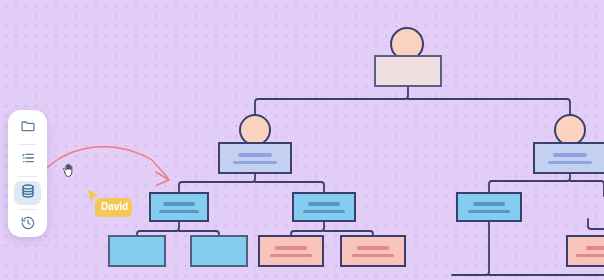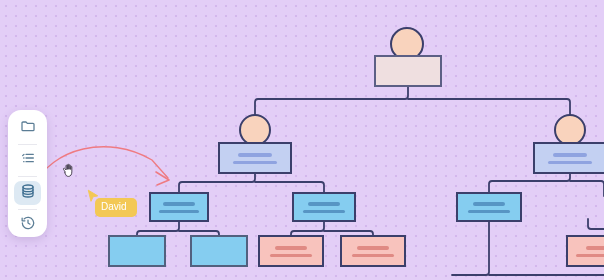--- a/index.html
+++ b/index.html
@@ -50,22 +50,22 @@
   .tb-btn.active{background:#dde9f3;}
   .tb-sep{width:19px;height:1px;background:#e8e8ee;margin:4px 0;}
 
   
   #hand-cursor{position:absolute;left:60px;top:161px;width:20px;height:20px;}
   #david{position:absolute;left:87px;top:189px;}
   #david .arrow{position:absolute;left:0;top:0;width:13px;height:15px;}
   #david .tag{
     position:absolute;left:8px;top:9px;
     background:#f3c855;color:#ffffff;
-    font-size:10px;line-height:10px;font-weight:normal;
-    padding:4px 10px 5px 6px;border-radius:5px;white-space:nowrap;
+    font-size:10px;line-height:10px;font-weight:bold;
+    padding:4px 4px 5px 6px;border-radius:5px;white-space:nowrap;
   }
   #ptr-path{position:absolute;left:0;top:0;width:604px;height:280px;pointer-events:none;}
 </style>
 </head>
 <body>
 
 <div id="app">
 
   <div id="canvas">
 

